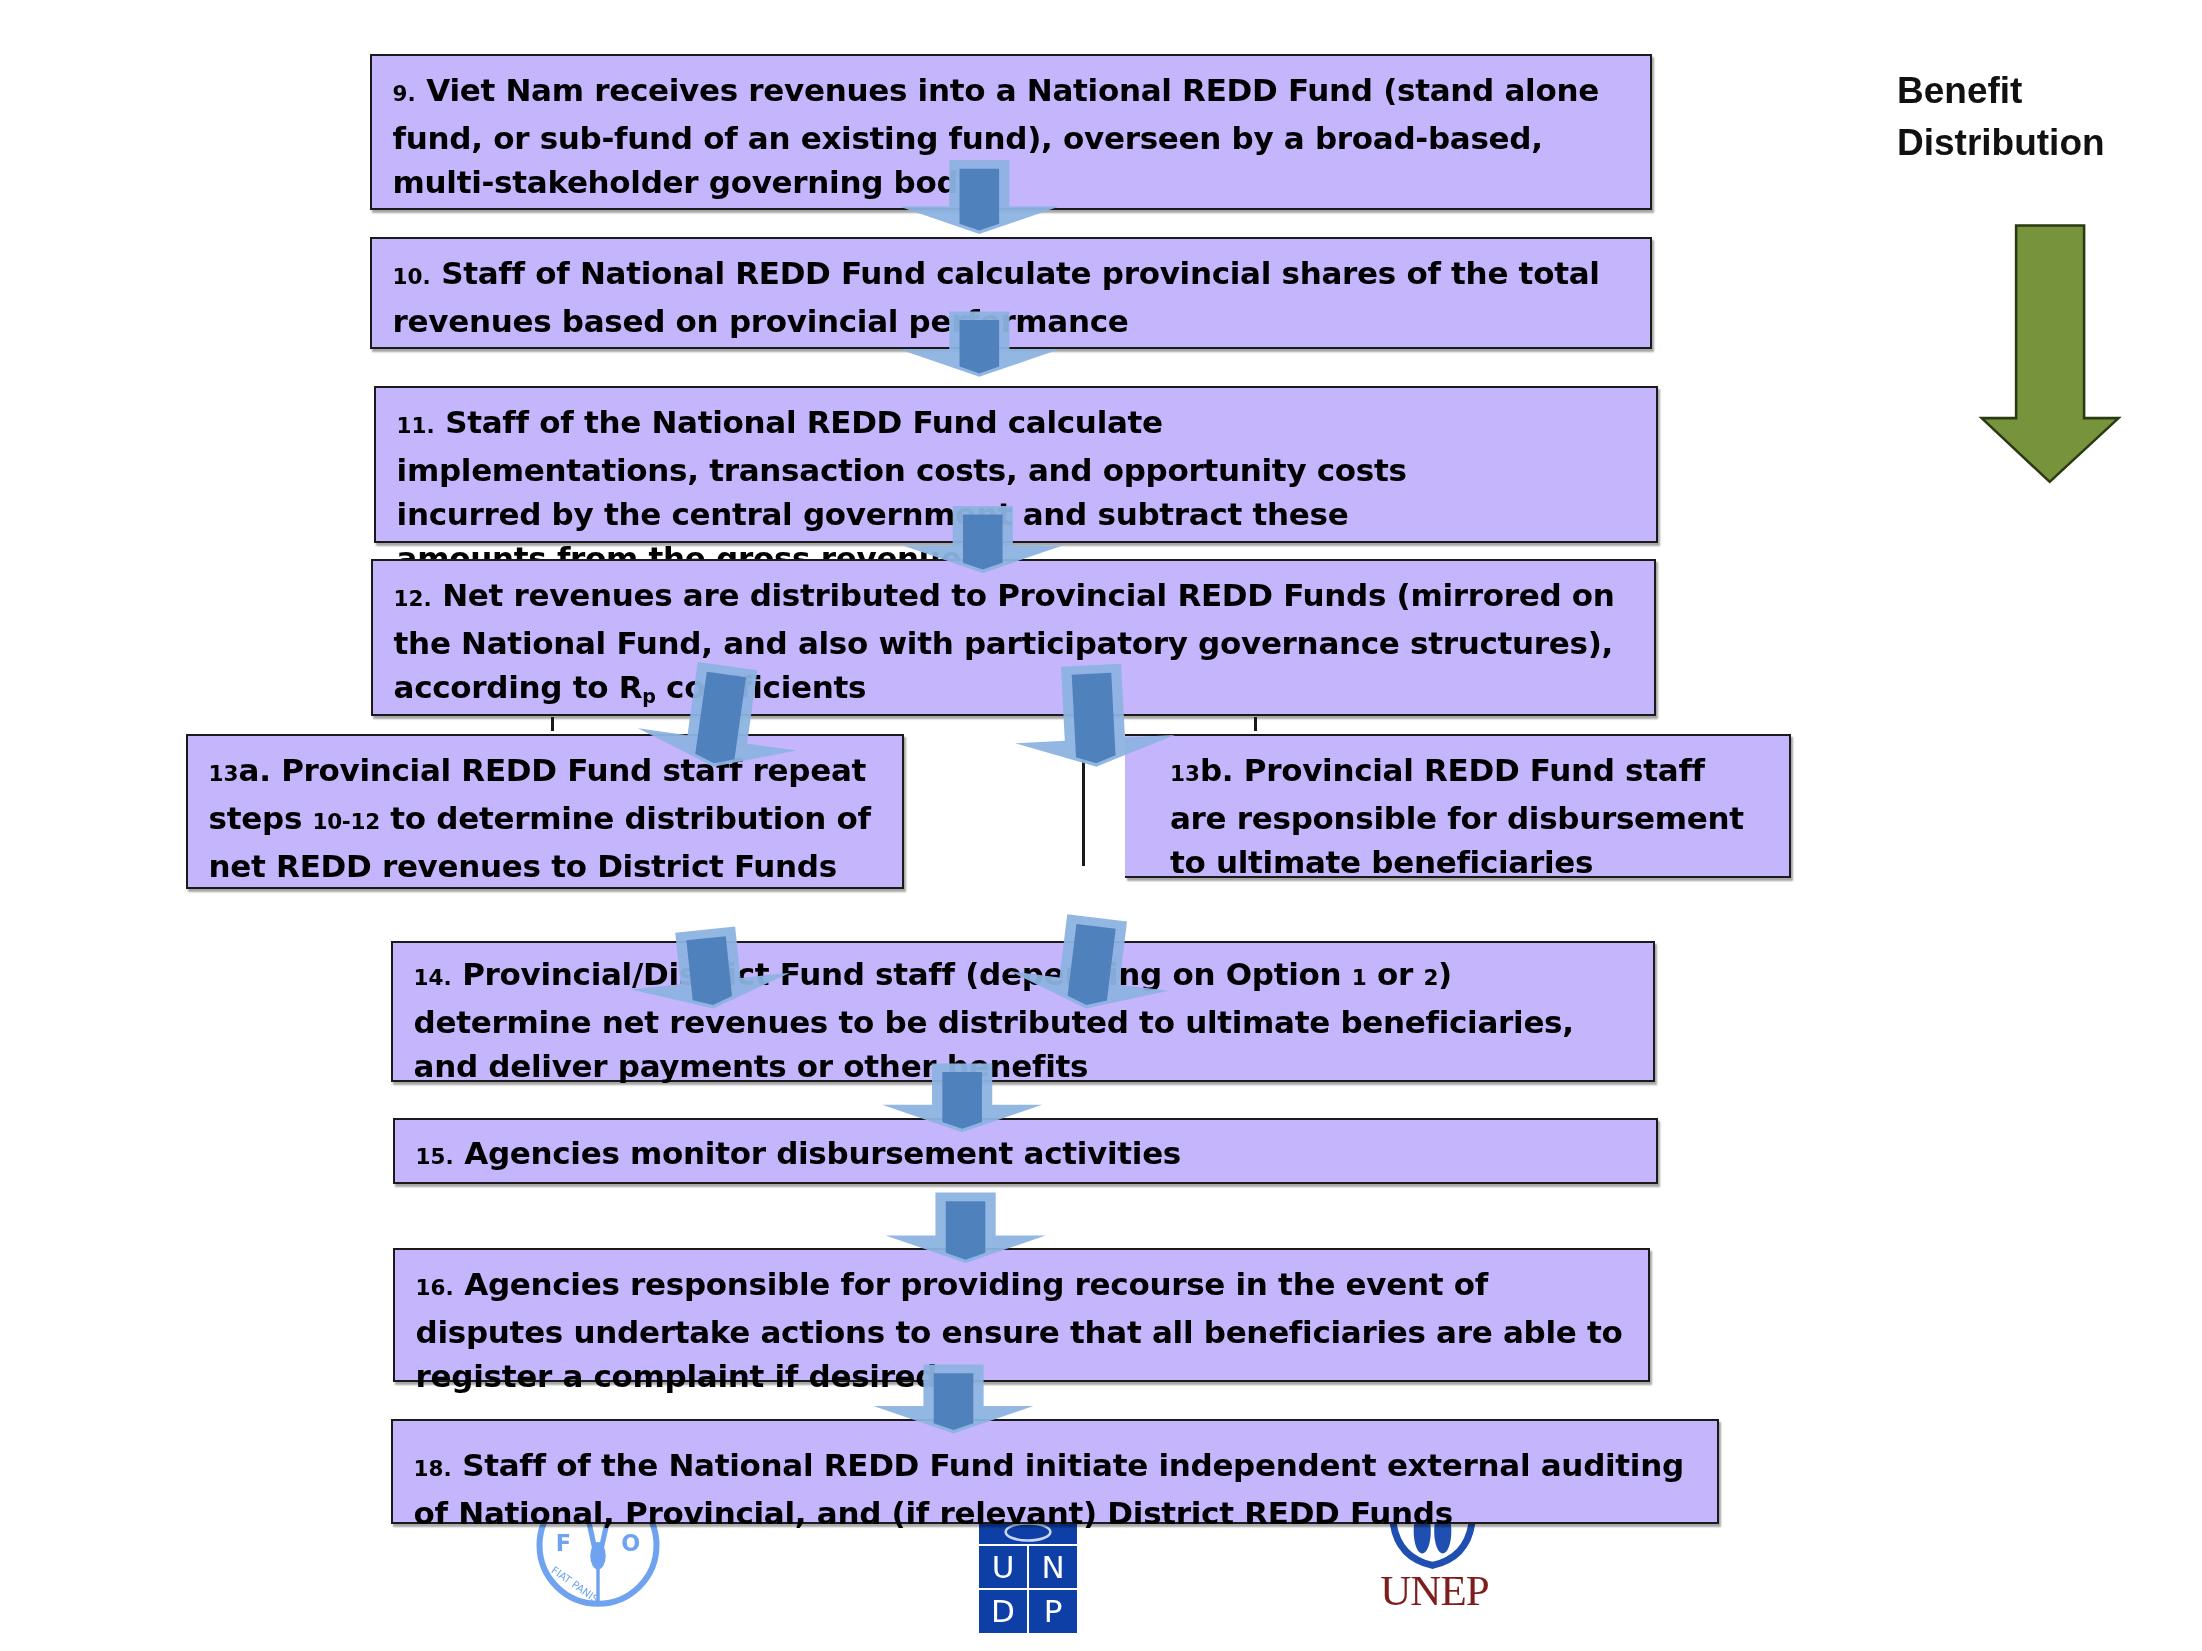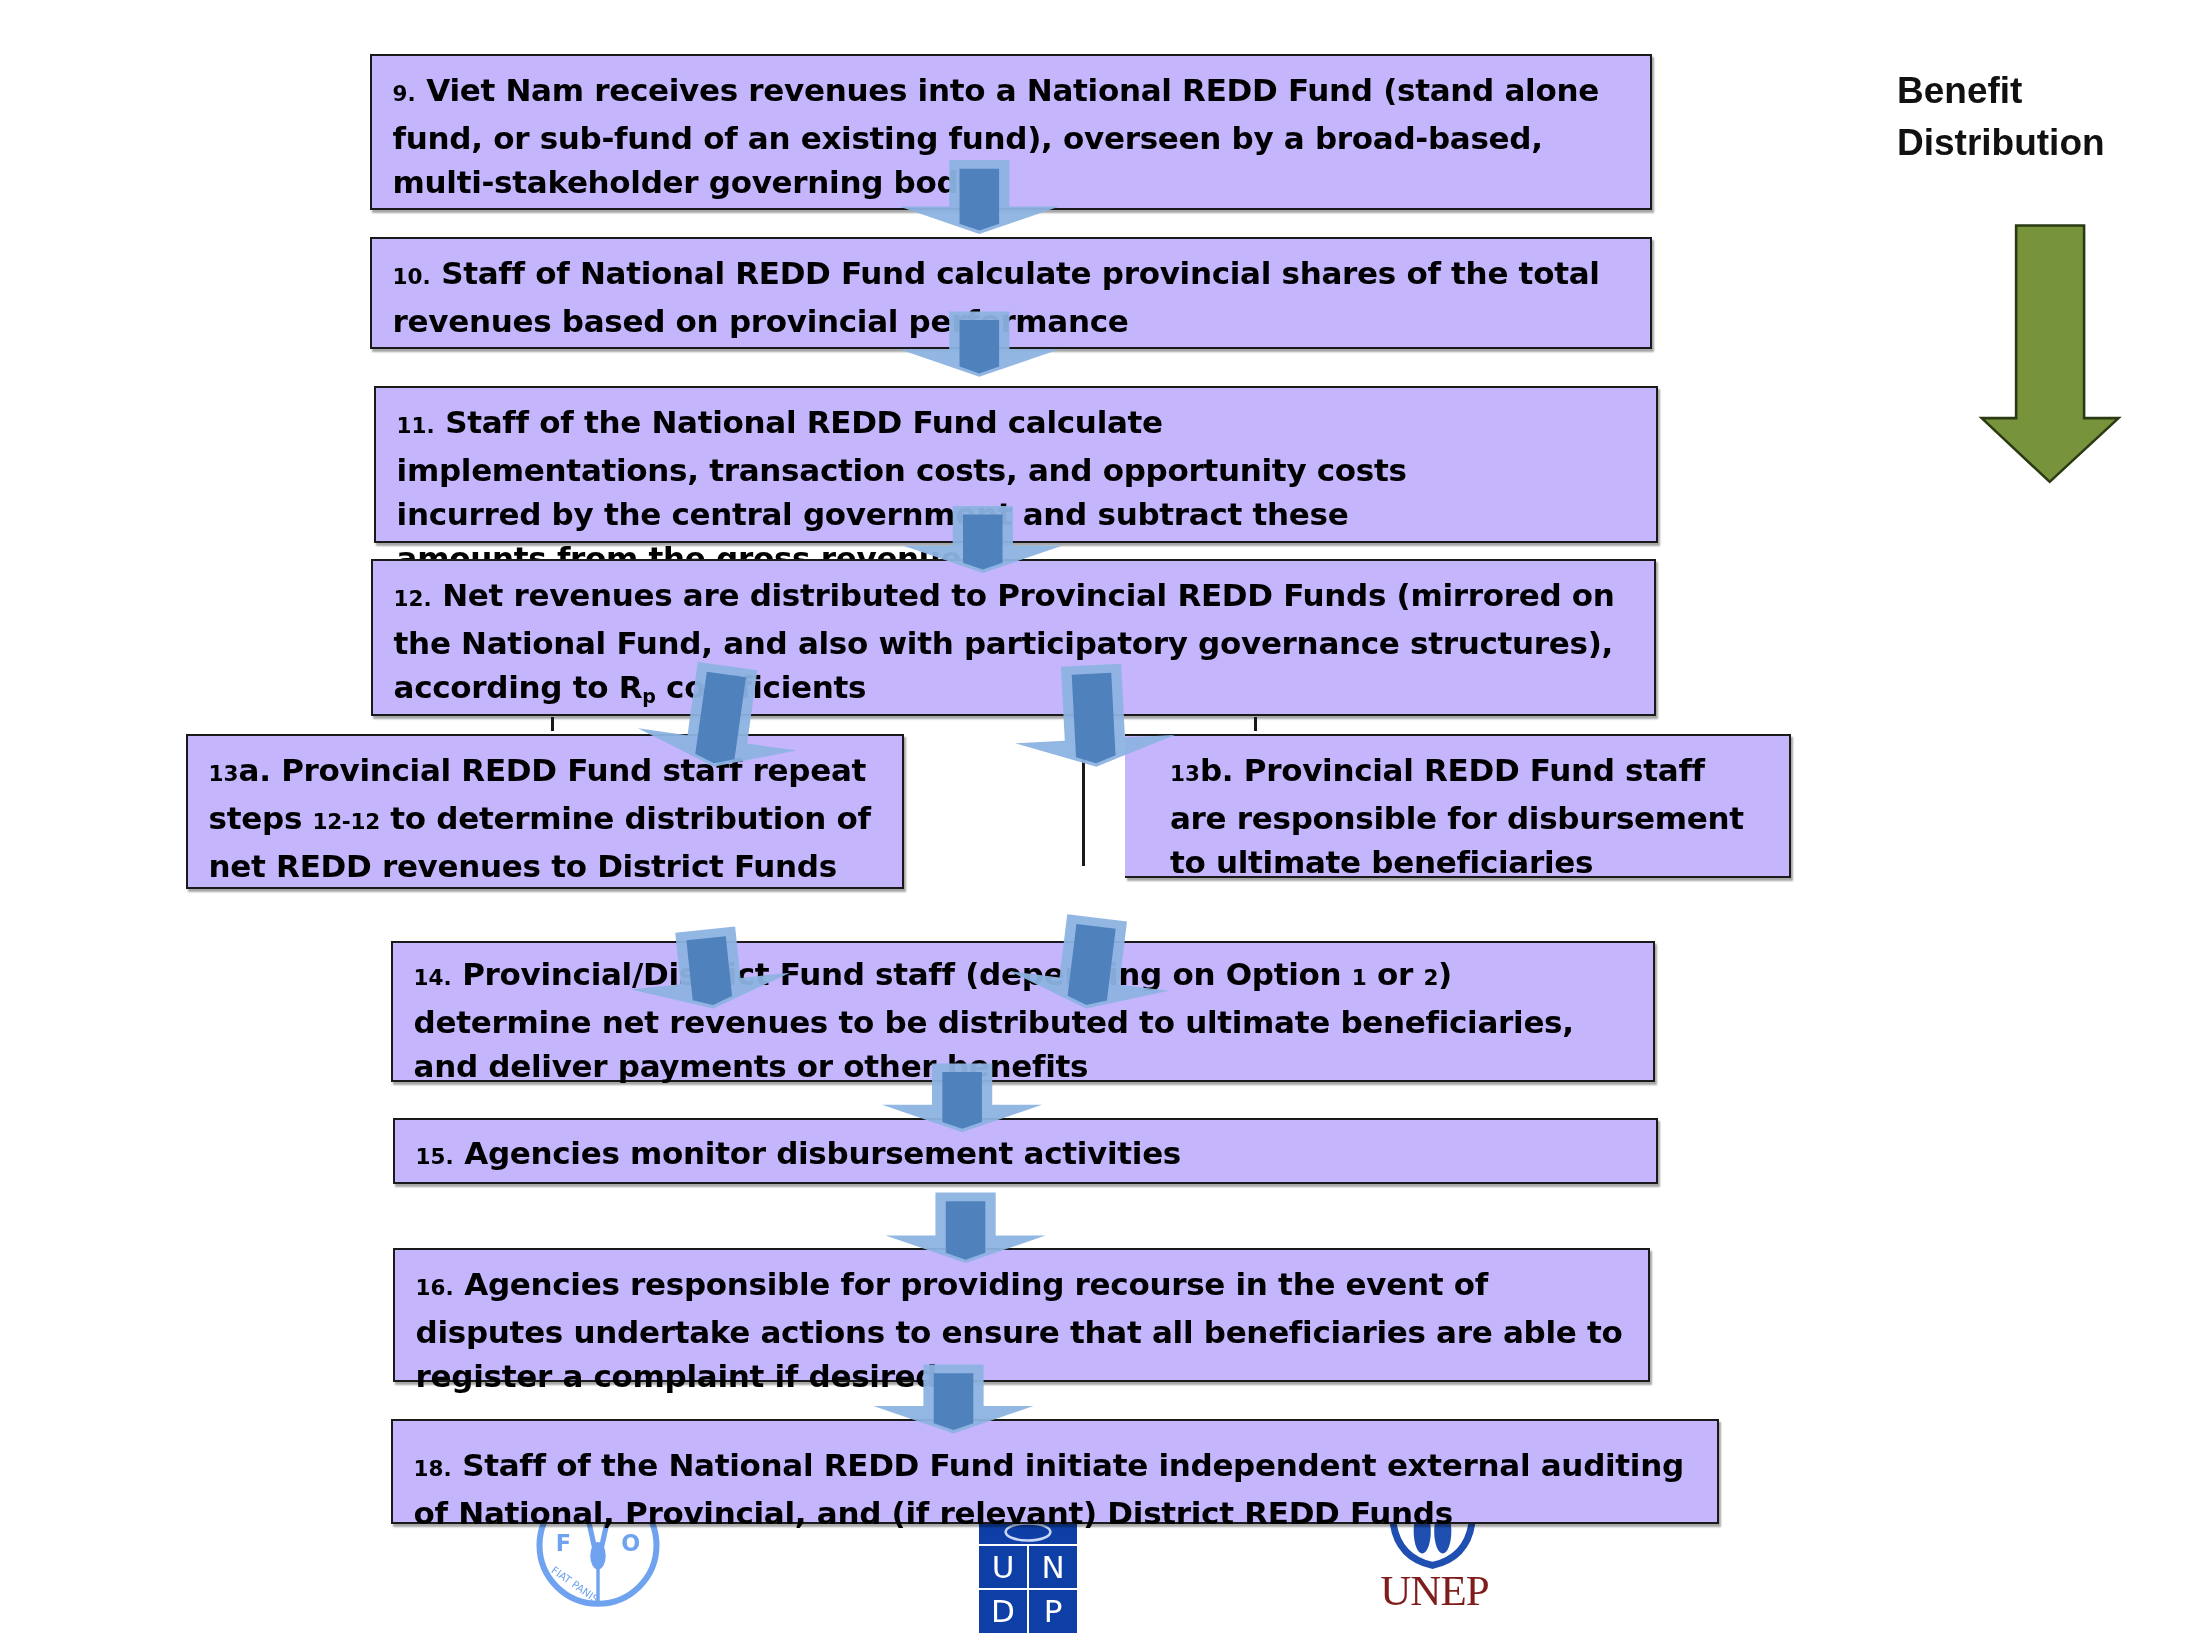--- a/index.html
+++ b/index.html
@@ -44,21 +44,21 @@
 <div class="box" id="box12" style="left:331px; top:559px; width:1285px; height:157px;">
   <span class="num">12.</span>
   <span>Net revenues are distributed to Provincial REDD Funds (mirrored on the National Fund, and also with participatory governance structures), according to R</span><sub>p</sub><span> coefficients</span>
 </div>
 
 <div class="tick" style="left:551px; top:717px; height:13.8px;"></div>
 <div class="tick" style="left:1254px; top:717px; height:13.8px;"></div>
 
 <div class="box" id="box13a" style="left:146px; top:734px; width:718px; height:155px;">
   <span class="num">13</span><span>a.</span>
-  <span>Provincial REDD Fund staff repeat steps </span><span class="small">12-12</span><span> to determine distribution of net REDD revenues to District Funds</span>
+  <span>Provincial REDD Fund staff repeat steps </span><span class="small">10-12</span><span> to determine distribution of net REDD revenues to District Funds</span>
 </div>
 
 <div class="vline" style="left:1082px; top:740px; height:126px;"></div>
 <div class="box" id="box13b" style="left:1085px; top:734px; width:666px; height:144px; padding-left:45px;">
   <span class="num">13</span><span>b.</span>
   <span>Provincial REDD Fund staff are responsible for disbursement to ultimate beneficiaries</span>
 </div>
 
 <div class="box" id="box14" style="left:351px; top:941px; width:1264px; height:141px; padding-top:8.6px;">
   <span class="num">14.</span>

